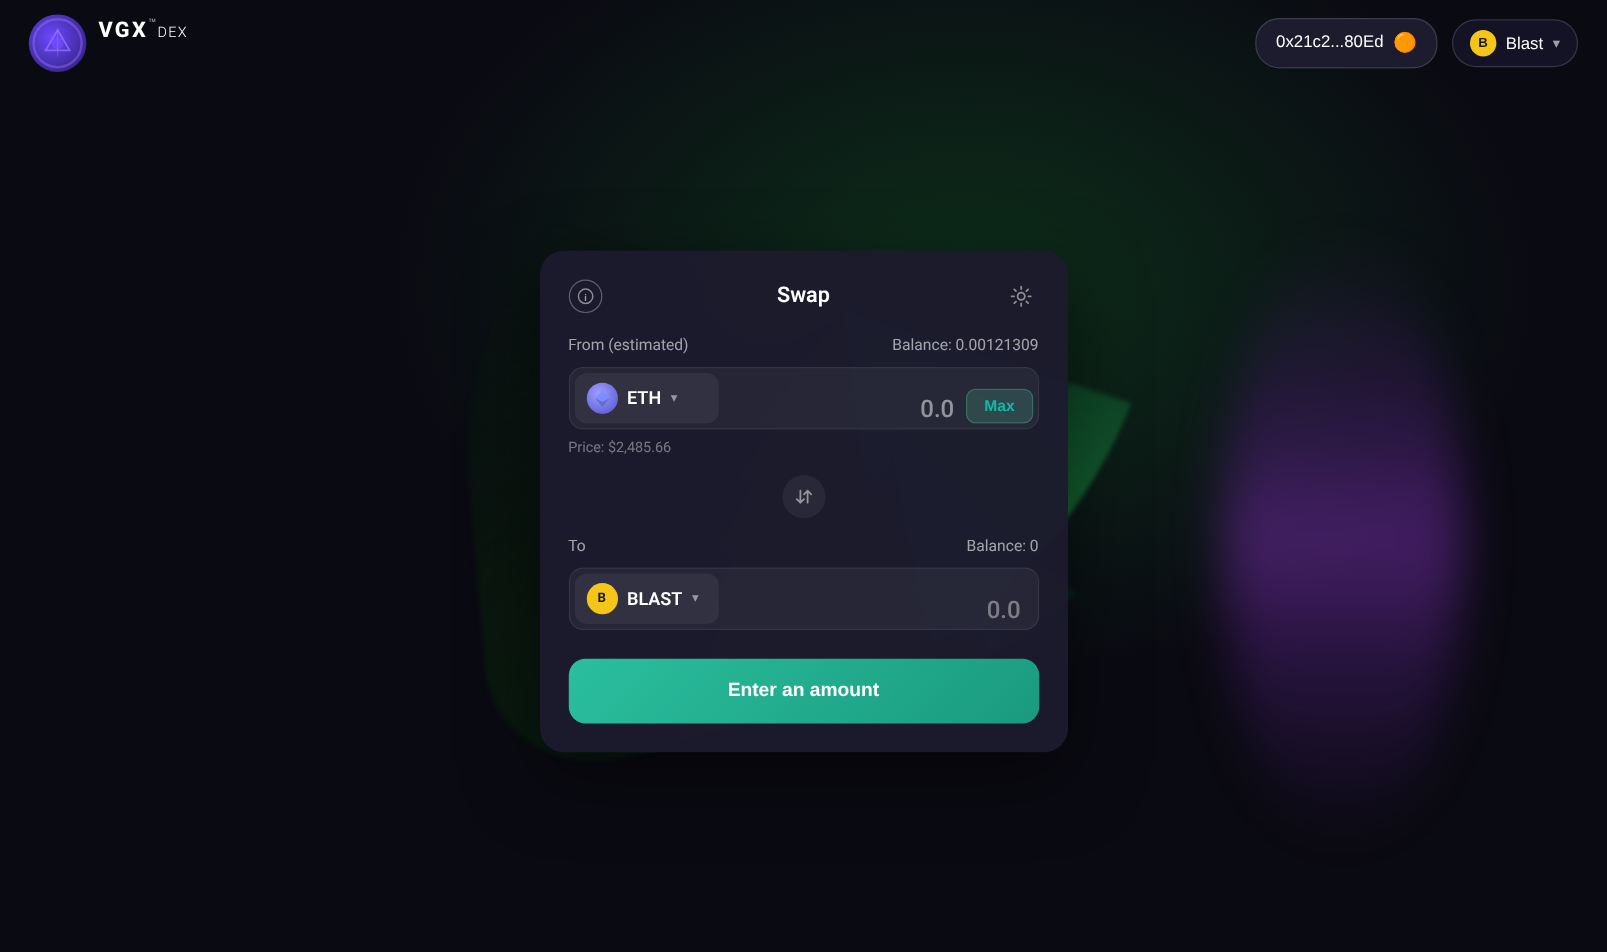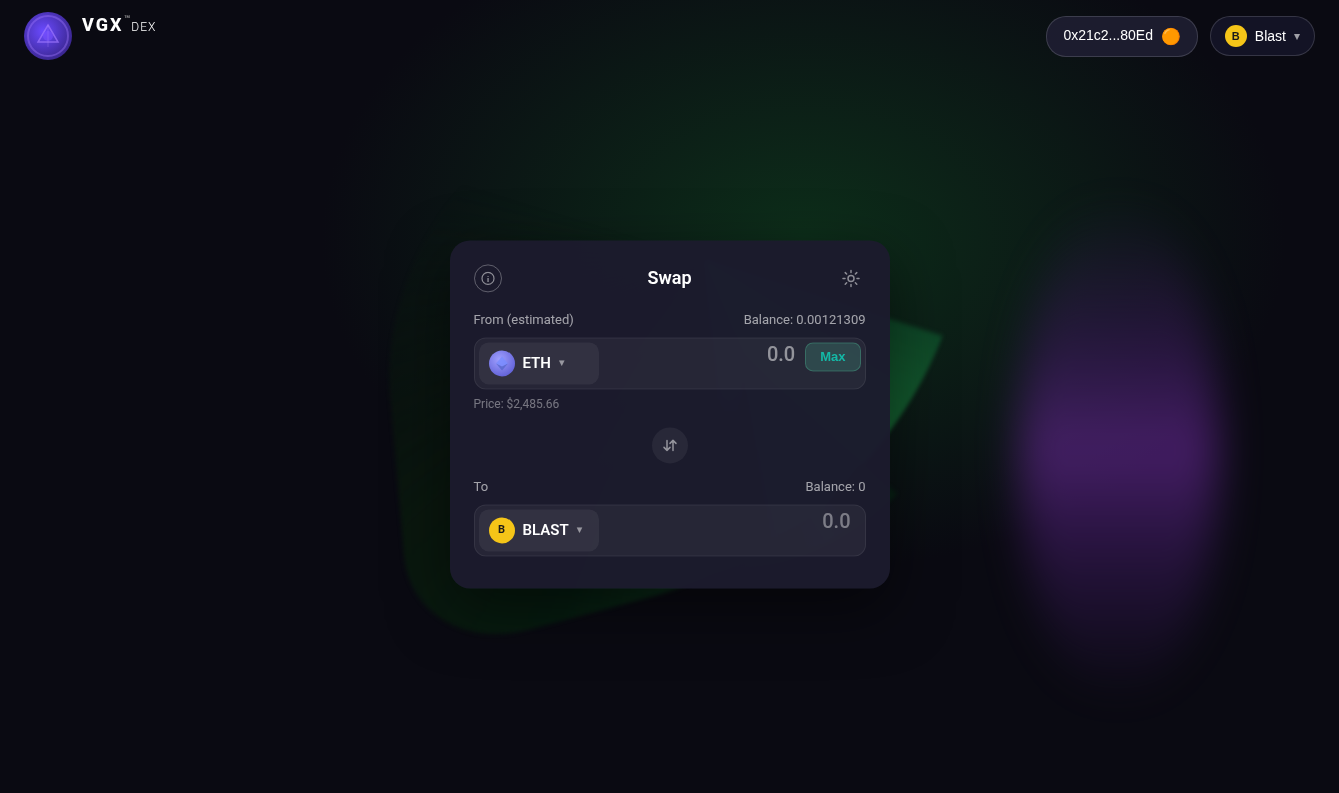--- a/index.html
+++ b/index.html
@@ -226,21 +226,21 @@
       align-items: center;
     }
 
     .balance-label {
       color: rgba(255,255,255,0.6);
       font-size: 13px;
     }
 
     .token-row {
       display: flex;
-      align-items: flex-start;
+      align-items: flex-end;
       background: rgba(255,255,255,0.05);
       border-radius: 12px;
       padding: 4px;
       margin-bottom: 8px;
       border: 1px solid rgba(255,255,255,0.07);
     }
 
     .token-selector {
       display: flex;
       align-items: center;
@@ -475,14 +475,15 @@
         <span class="token-chevron">▾</span>
       </div>
       <div class="amount-area">
         <span class="amount-value-to">0.0</span>
       </div>
     </div>
 
   </div>
 
   
+  <button class="enter-amount-btn">Enter an amount</button>
 
 </div>
 
 </body></html>

